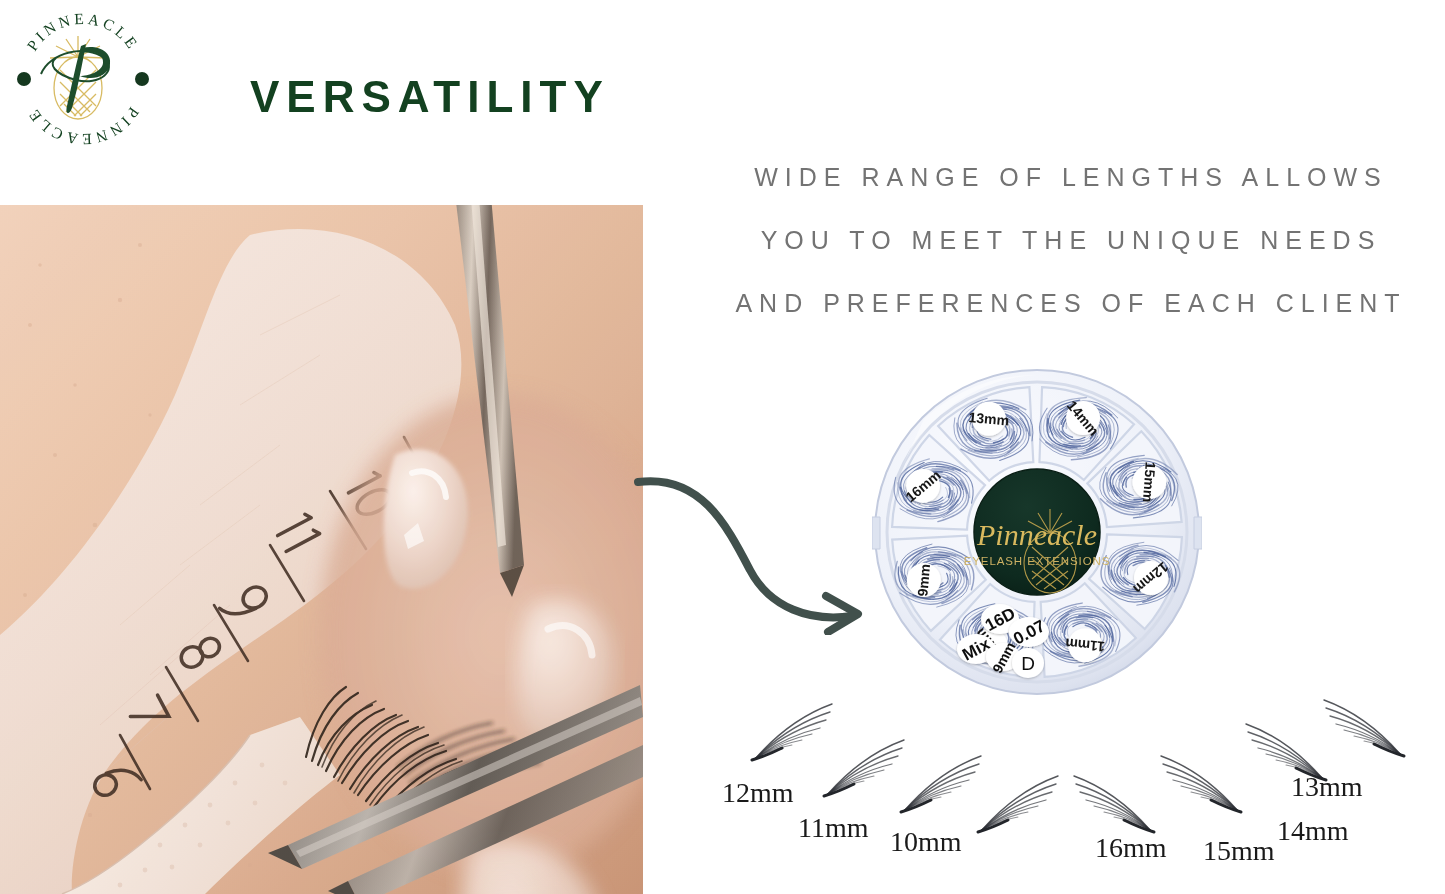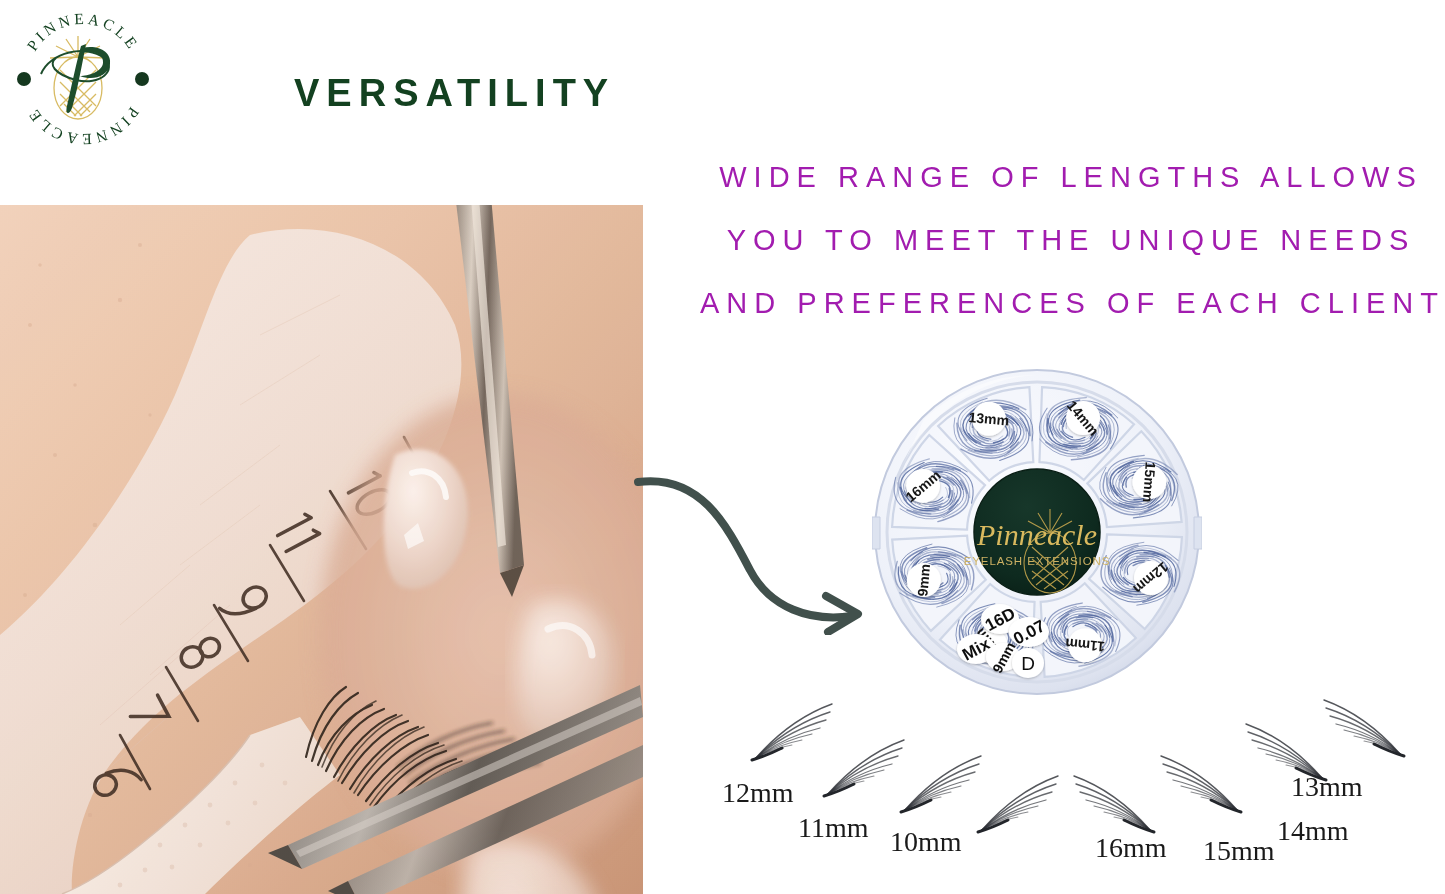--- a/index.html
+++ b/index.html
@@ -14,38 +14,37 @@
   
   #logo-badge {
     position:absolute; left:8px; top:4px;
     width:150px; height:150px;
   }
   #logo-badge svg { width:100%; height:100%; display:block; }
 
   
   #page-title {
     position:absolute; left:250px; top:72px;
-    font-size:38px; font-weight:bold;
+    font-size:44px; font-weight:bold;
     letter-spacing:7px;
     color:#134120;
     font-family:"Liberation Sans", sans-serif;
-    margin-left:44px;
   }
 
   
   #tagline {
     position:absolute; left:700px; top:146px;
     width:742px;
     text-align:center;
   }
   #tagline .tline {
     display:block;
-    font-size:29px;
+    font-size:25px;
     letter-spacing:7.0px;
-    color:#a21caf;
+    color:#737373;
     line-height:63px;
     font-family:"Liberation Sans", sans-serif;
     white-space:nowrap;
   }
 
   
   #photo-panel {
     position:absolute; left:0; top:205px;
     width:643px; height:689px;
     overflow:hidden;

